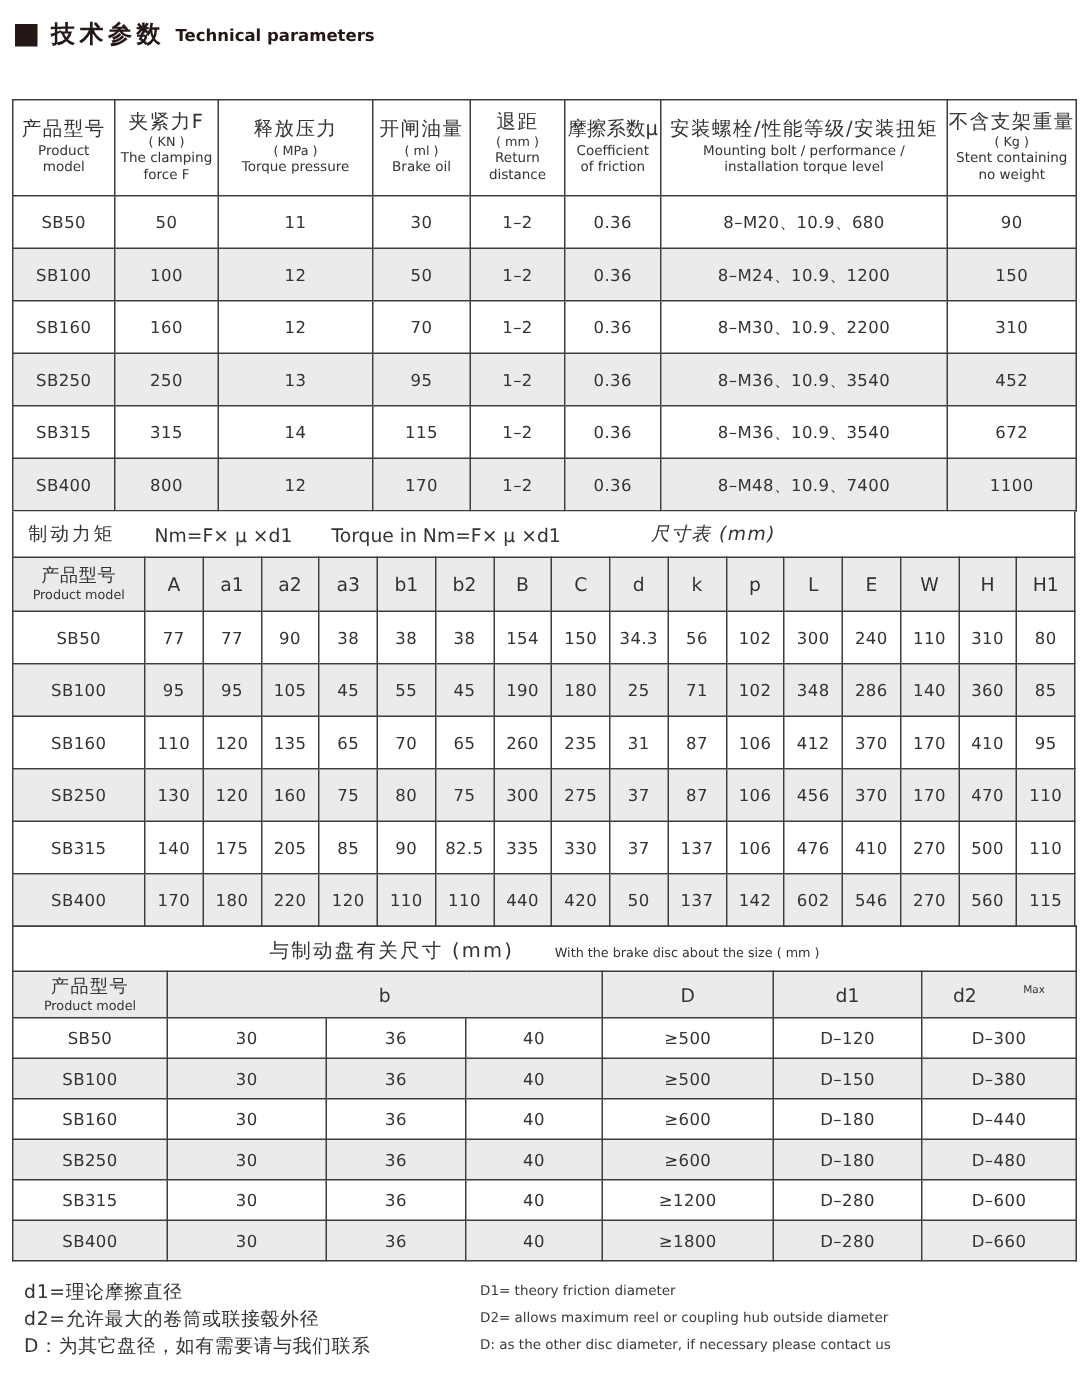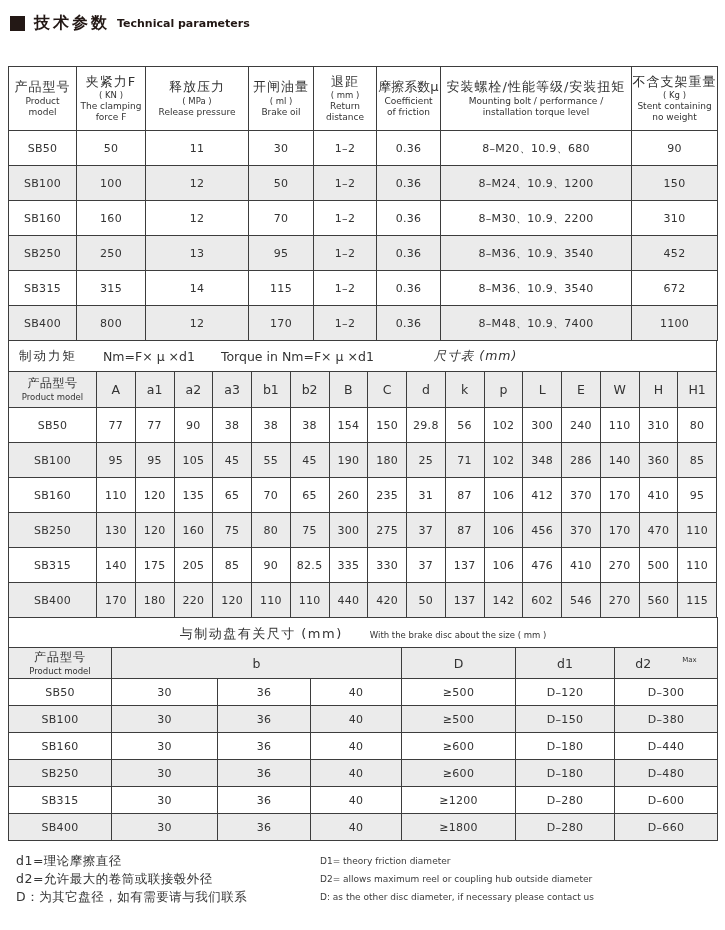--- a/index.html
+++ b/index.html
@@ -87,21 +87,21 @@
             <div class="hen">Product model</div>
           </th>
           <th>
             <div class="hcn">夹紧力F</div>
             <div class="hsub">( KN )</div>
             <div class="hen">The clamping force F</div>
           </th>
           <th>
             <div class="hcn">释放压力</div>
             <div class="hsub">( MPa )</div>
-            <div class="hen">Release pressure</div>
+            <div class="hen">Torque pressure</div>
           </th>
           <th>
             <div class="hcn">开闸油量</div>
             <div class="hsub">( ml )</div>
             <div class="hen">Brake oil</div>
           </th>
           <th>
             <div class="hcn">退距</div>
             <div class="hsub">( mm )</div>
             <div class="hen">Return distance</div>
@@ -240,21 +240,21 @@
           <tr>
             <td>SB50</td>
             <td>77</td>
             <td>77</td>
             <td>90</td>
             <td>38</td>
             <td>38</td>
             <td>38</td>
             <td>154</td>
             <td>150</td>
-            <td>29.8</td>
+            <td>34.3</td>
             <td>56</td>
             <td>102</td>
             <td>300</td>
             <td>240</td>
             <td>110</td>
             <td>310</td>
             <td>80</td>
           </tr>
           <tr class="shade">
             <td>SB100</td>

